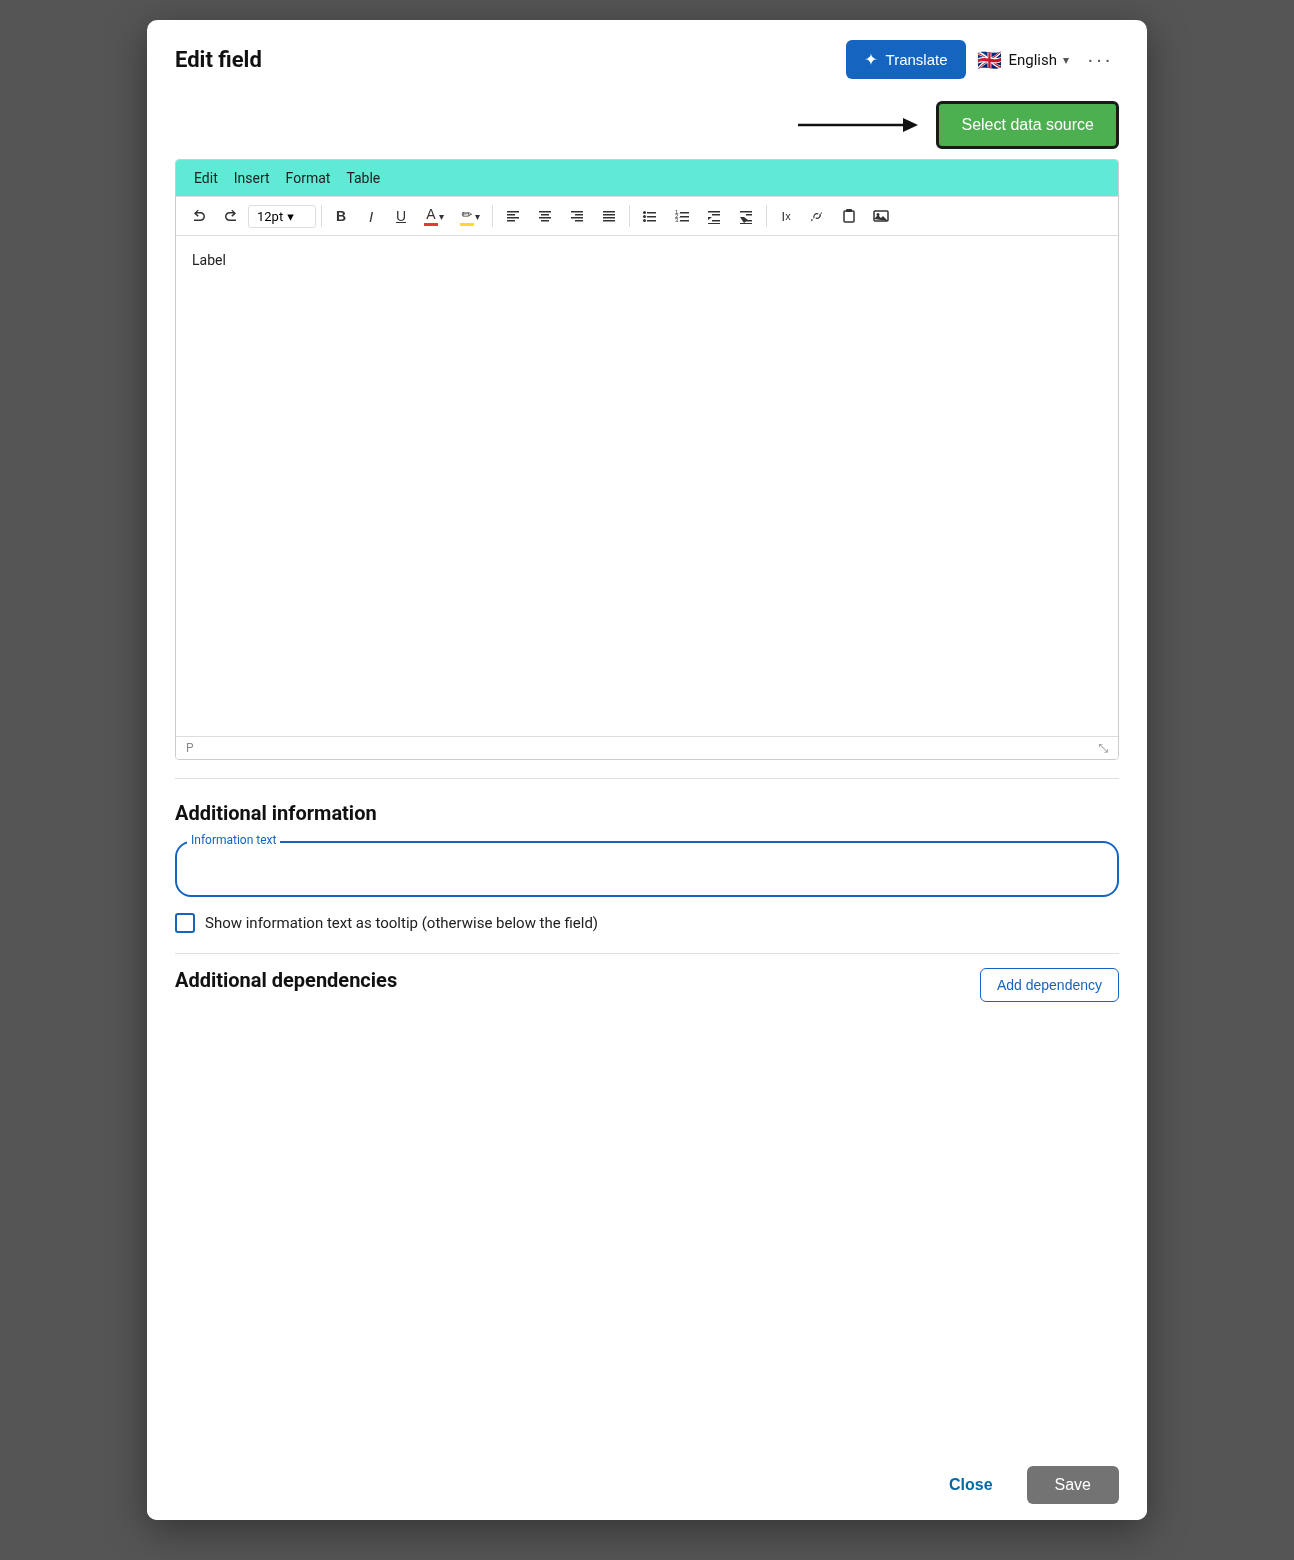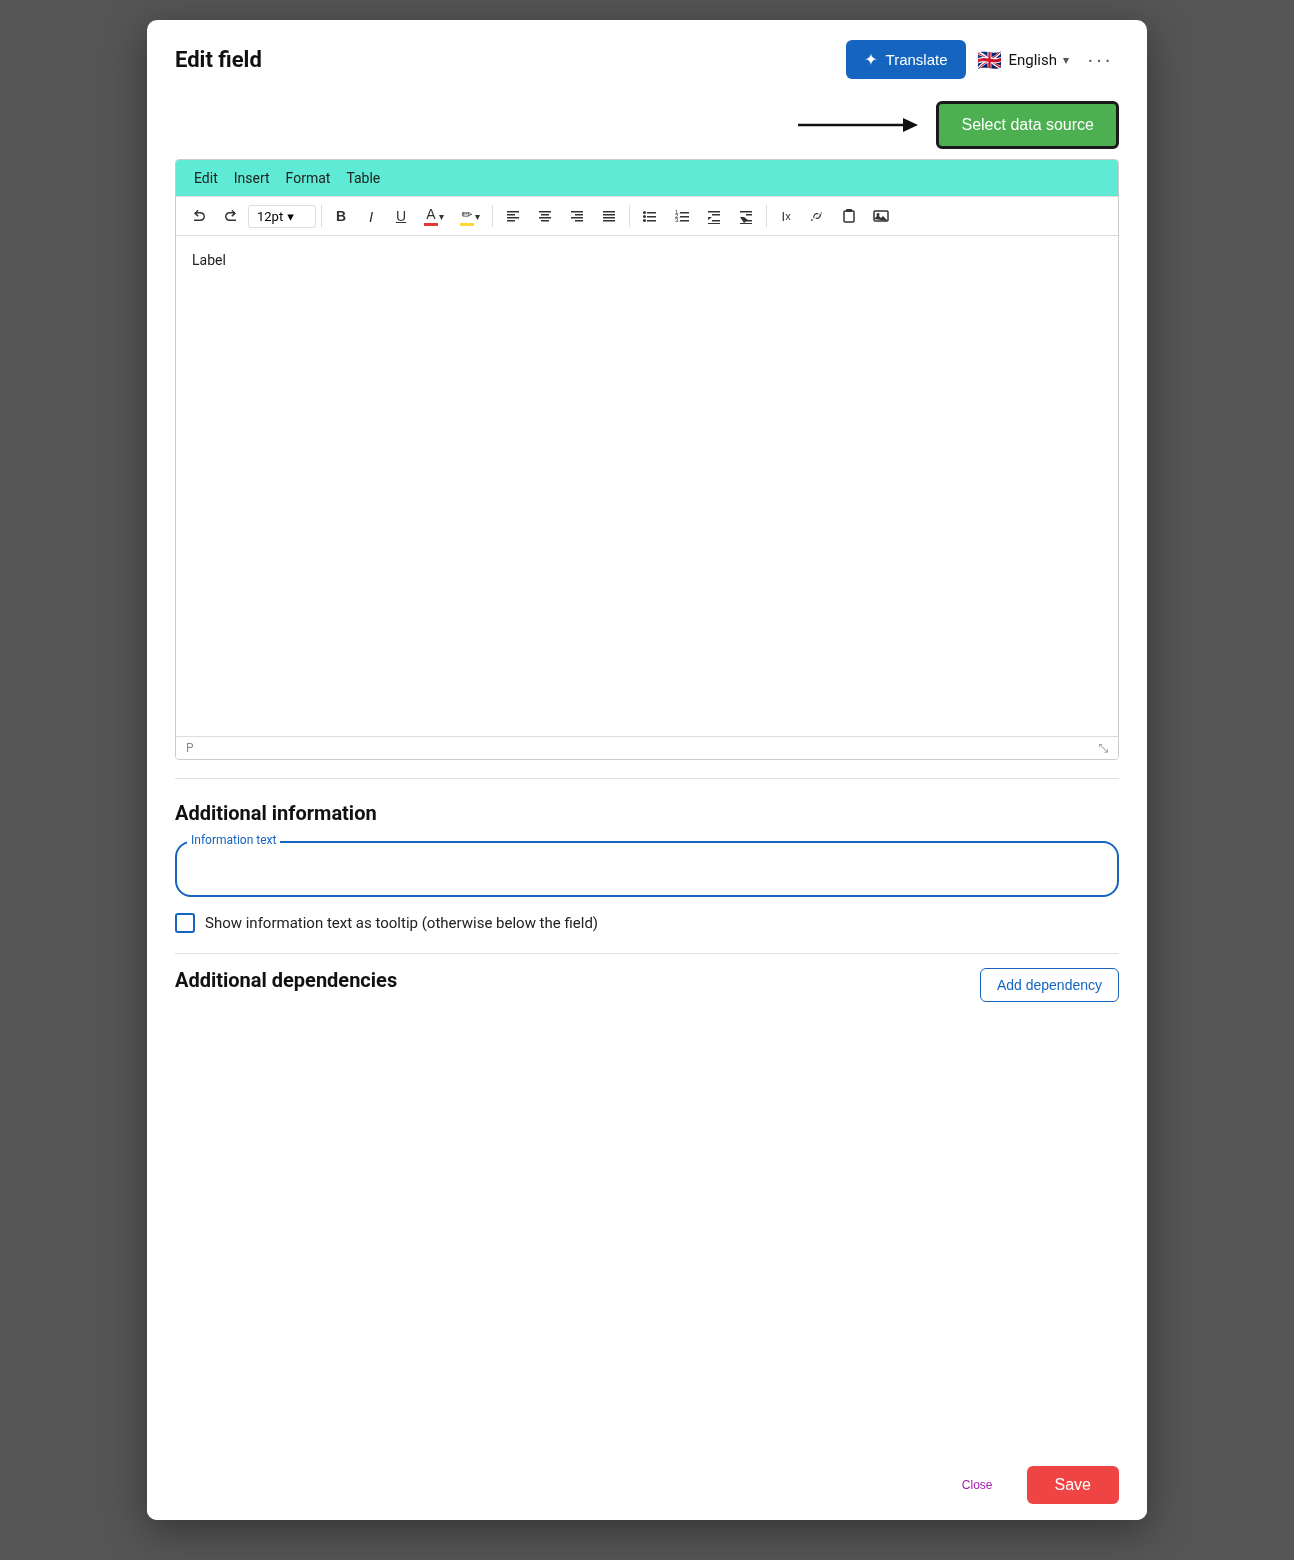--- a/index.html
+++ b/index.html
@@ -275,28 +275,28 @@
       border-top: none;
       position: absolute;
       bottom: 0;
       right: 0;
       left: 0;
       background: #fff;
     }
     .close-btn {
       background: none;
       border: none;
-      color: #a21caf;
-      font-size: 12px;
-      font-weight: 400;
+      color: #0369a1;
+      font-size: 16px;
+      font-weight: 700;
       cursor: pointer;
       padding: 10px 18px;
     }
     .save-btn {
-      background: #ef4444;
+      background: #737373;
       color: #fff;
       border: none;
       border-radius: 6px;
       padding: 10px 28px;
       font-size: 16px;
       font-weight: 500;
       cursor: pointer;
       text-align: right;
     }
     .text-color-btn {

